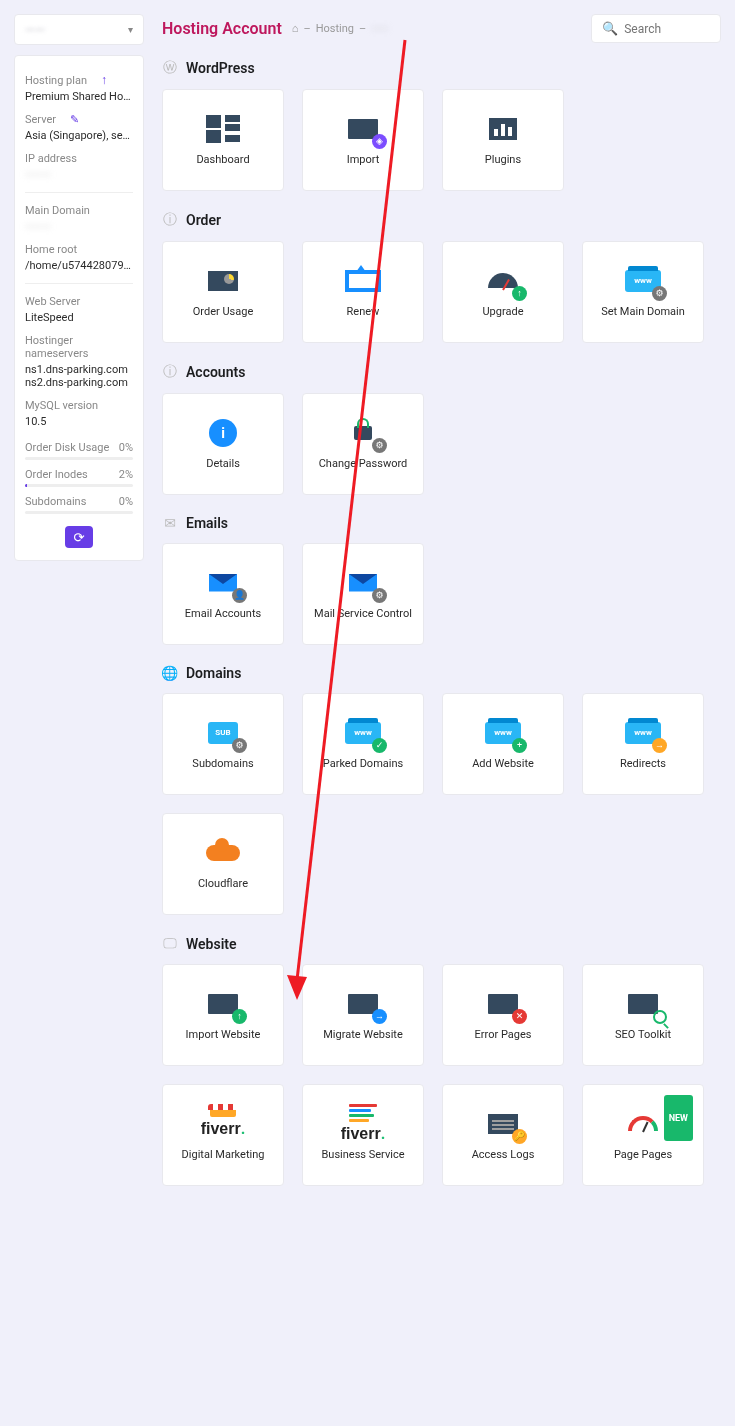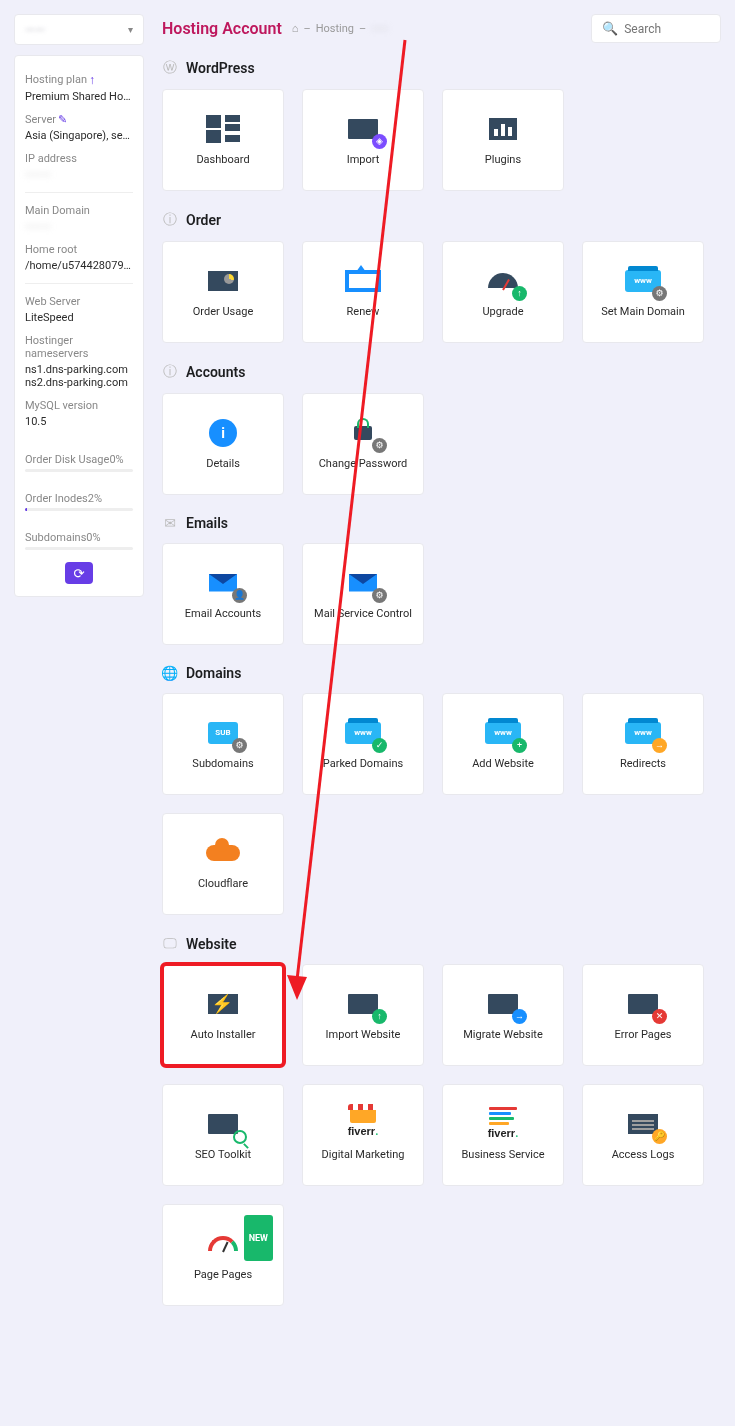--- a/index.html
+++ b/index.html
@@ -7,28 +7,28 @@
 .layout { display: flex; gap: 18px; padding: 14px; align-items: flex-start; }
 .sidebar { width: 130px; flex-shrink: 0; }
 .main { flex: 1; }
 
 .domain-select { background: #fff; border: 1px solid #e8e8ed; border-radius: 4px; padding: 7px 10px; display: flex; justify-content: space-between; align-items: center; margin-bottom: 10px; cursor: pointer; }
 .domain-select span:first-child { color: #c8c8d0; filter: blur(2px); font-weight: 500; }
 .chev { font-size: 10px; color: #888; }
 
 .info-panel { background: #fff; border: 1px solid #e8e8ed; border-radius: 4px; padding: 12px 10px; }
 .info-block { padding: 5px 0; }
-.info-label { color: #888; font-size: 11px; margin-bottom: 3px; display: flex; align-items: flex-start; gap: 2px; }
+.info-label { color: #888; font-size: 11px; margin-bottom: 3px; display: flex; align-items: center; gap: 14px; }
 .info-value { color: #2b2b2b; font-size: 11px; white-space: nowrap; overflow: hidden; text-overflow: ellipsis; }
 .info-value.blur { filter: blur(3px); color: #bbb; }
 .hr { border: none; border-top: 1px solid #eee; margin: 6px 0; }
 .edit-ic { color: #673de6; font-size: 11px; }
 .up-ic { color: #673de6; font-size: 12px; }
 
-.usage-row { display: flex; align-items: center; font-size: 11px; color: #888; margin-top: 20px; }
+.usage-row { display: flex; justify-content: space-between; align-items: center; font-size: 11px; color: #888; margin-top: 8px; }
 .usage-bar { height: 3px; background: #eee; border-radius: 2px; margin-top: 3px; overflow: hidden; }
 .usage-fill { height: 100%; background: #673de6; }
 
 .refresh-btn { background: #673de6; color: #fff; border: none; border-radius: 4px; width: 28px; height: 22px; display: flex; align-items: center; justify-content: center; margin: 12px auto 0; cursor: pointer; }
 
 .topbar { display: flex; align-items: center; justify-content: space-between; margin-bottom: 8px; }
 .topbar-left { display: flex; align-items: center; gap: 10px; }
 .page-title { font-size: 16px; font-weight: 600; color: #be185d; }
 .breadcrumb { font-size: 11px; color: #999; display: flex; align-items: center; gap: 5px; }
 .breadcrumb .blur { filter: blur(3px); color: #bbb; }
@@ -91,21 +91,21 @@
 
 .mail-ic { width: 28px; height: 18px; background: #178fff; position: relative; clip-path: polygon(0 0, 100% 0, 100% 100%, 0 100%); }
 .mail-ic::after { content:""; position:absolute; top:0; left:0; right:0; border-left:14px solid transparent; border-right:14px solid transparent; border-top:10px solid #0d47a1; }
 
 .cloud-ic { width: 34px; height: 16px; background: #f38020; border-radius: 10px; position: relative; }
 .cloud-ic::before { content:""; position:absolute; top:-7px; left:9px; width:14px; height:14px; background:#f38020; border-radius:50%; }
 
 .bolt-ic { width: 30px; height: 20px; background: #34495e; position: relative; display:flex; align-items:center; justify-content:center; }
 .bolt-ic::after { content:"⚡"; color:#fdd835; font-size:18px; }
 
-.fiverr { font-family: sans-serif; font-size: 11px; color: #222; font-weight: 700; }
+.fiverr { font-family: sans-serif; font-size: 16px; color: #222; font-weight: 700; }
 .fiverr span { color: #1dbf73; }
 .shop-ic { width: 26px; height: 18px; background: #ffa726; position: relative; border-radius: 0 0 2px 2px; }
 .shop-ic::before { content:""; position:absolute; top:-6px; left:-2px; right:-2px; height:6px; background: repeating-linear-gradient(90deg,#e53935 0 5px,#fff 5px 10px); border-radius:3px 3px 0 0; }
 
 .lines-ic { width: 28px; height: 18px; display: flex; flex-direction: column; gap: 2px; }
 .lines-ic span { height: 3px; border-radius: 1px; }
 .lines-ic span:nth-child(1){background:#e53935;width:100%}.lines-ic span:nth-child(2){background:#178fff;width:80%}.lines-ic span:nth-child(3){background:#18b86b;width:90%}.lines-ic span:nth-child(4){background:#ffa726;width:70%}
 
 .logs-ic { width: 30px; height: 20px; background: #34495e; position: relative; padding: 3px; }
 .logs-ic::after { content:""; position:absolute; left:4px; top:4px; right:4px; bottom:4px; background: repeating-linear-gradient(0deg,#9e9e9e 0 2px,transparent 2px 4px); }
@@ -373,26 +373,20 @@
           </div>
       </div>
     </div>
 
     <div class="section">
       <div class="section-header">
           <span class="sic">🖵</span>
           <span class="section-title">Website</span>
         </div>
       <div class="card-grid">
-        <div class="card highlight">
-            <div class="card-icon">
-              <div class="bolt-ic"></div>
-            </div>
-            <div class="card-label">Auto Installer</div>
-          </div>
         <div class="card">
             <div class="card-icon">
               <div class="monitor"></div>
               <div class="corner-badge cb-green">↑</div>
             </div>
             <div class="card-label">Import Website</div>
           </div>
         <div class="card">
             <div class="card-icon">
               <div class="monitor"></div>

